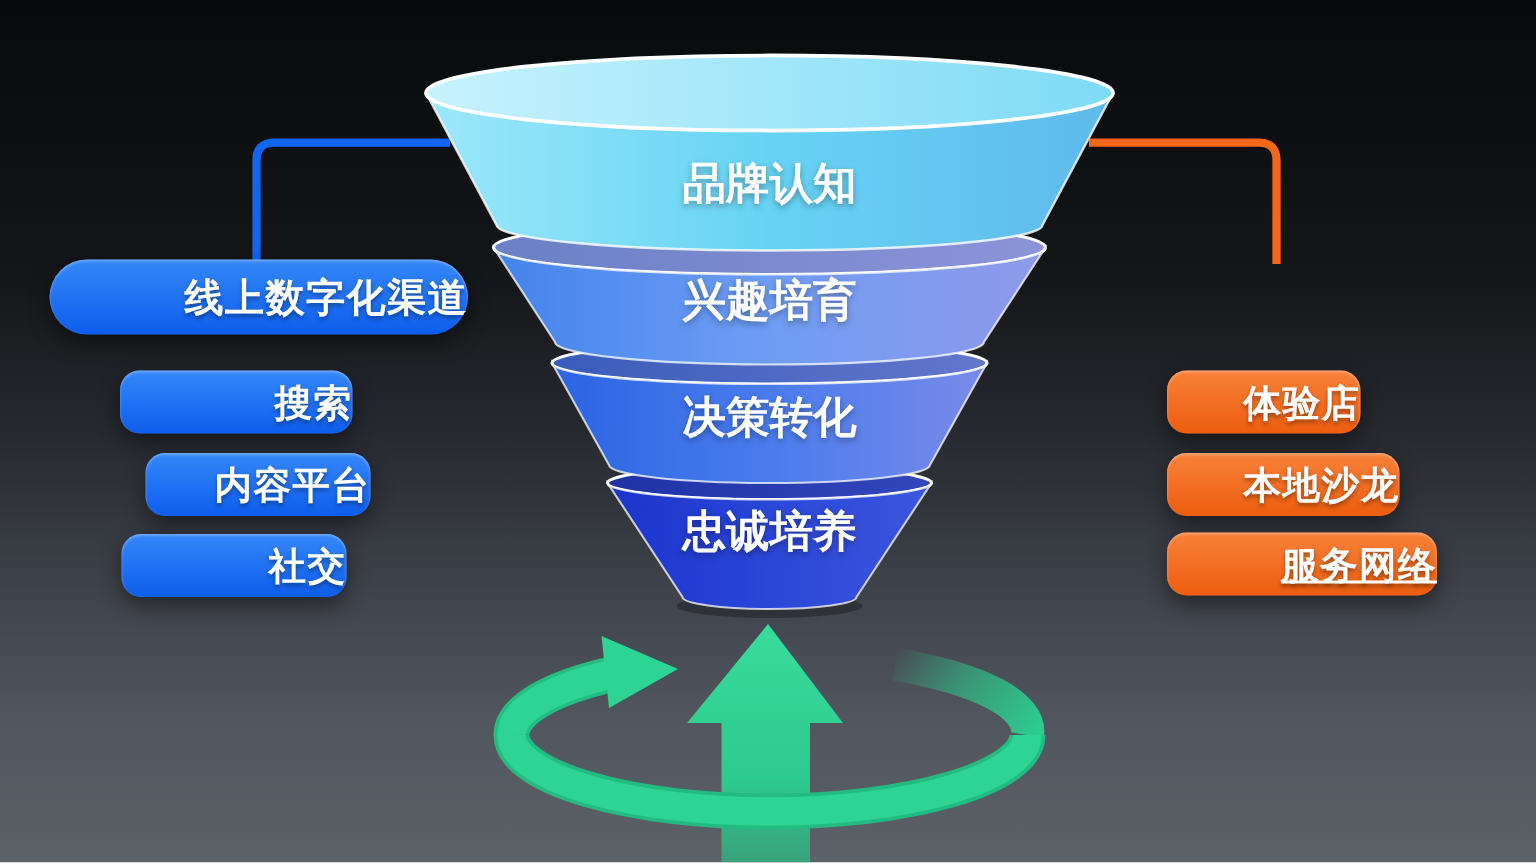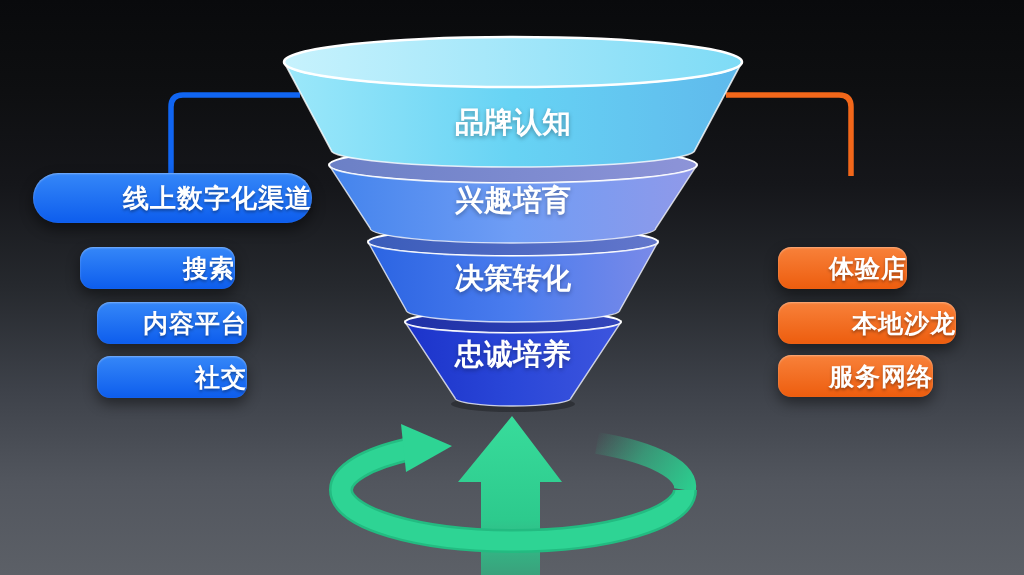--- a/index.html
+++ b/index.html
@@ -20,25 +20,25 @@
     text-shadow:0 2px 3px rgba(0,0,0,0.35);
     box-shadow:0 6px 14px rgba(0,0,0,0.45), inset 0 1px 2px rgba(255,255,255,0.35);
   }
   .pill.blue{background:linear-gradient(180deg,#3587f8 0%,#0d5ded 100%);}
   .pill.orange{background:linear-gradient(180deg,#f8813a 0%,#ed5d0e 100%);}
   .pill.header{height:50px;border-radius:25px;font-size:26px;}
   .pill.sub{height:42px;border-radius:13px;font-size:25px;}
   .lp-header{left:33px;top:173px;width:279px;}
   .lp-0{left:80px;top:247px;width:155px;}
   .lp-1{left:97px;top:302px;width:150px;}
-  .lp-2{left:97px;top:356px;width:150px;}
+  .lp-2{left:81px;top:356px;width:150px;}
   .rp-header{left:703px;top:173px;width:294px;}
   .rp-0{left:778px;top:247px;width:129px;}
-  .rp-1{left:778px;top:302px;width:155px;padding-left:23px;}
-  .rp-2{left:778px;top:355px;width:155px;}
+  .rp-1{left:778px;top:302px;width:155px;}
+  .rp-2{left:778px;top:355px;width:180px;text-decoration:underline;}
   .funnel-label{
     font-family:"Liberation Sans","DejaVu Sans",sans-serif;
     font-size:29px;font-weight:bold;fill:#ffffff;
     filter:drop-shadow(0 2px 2px rgba(0,0,0,0.3));
   }
 </style>
 </head>
 <body>
 
 <div class="stage">

